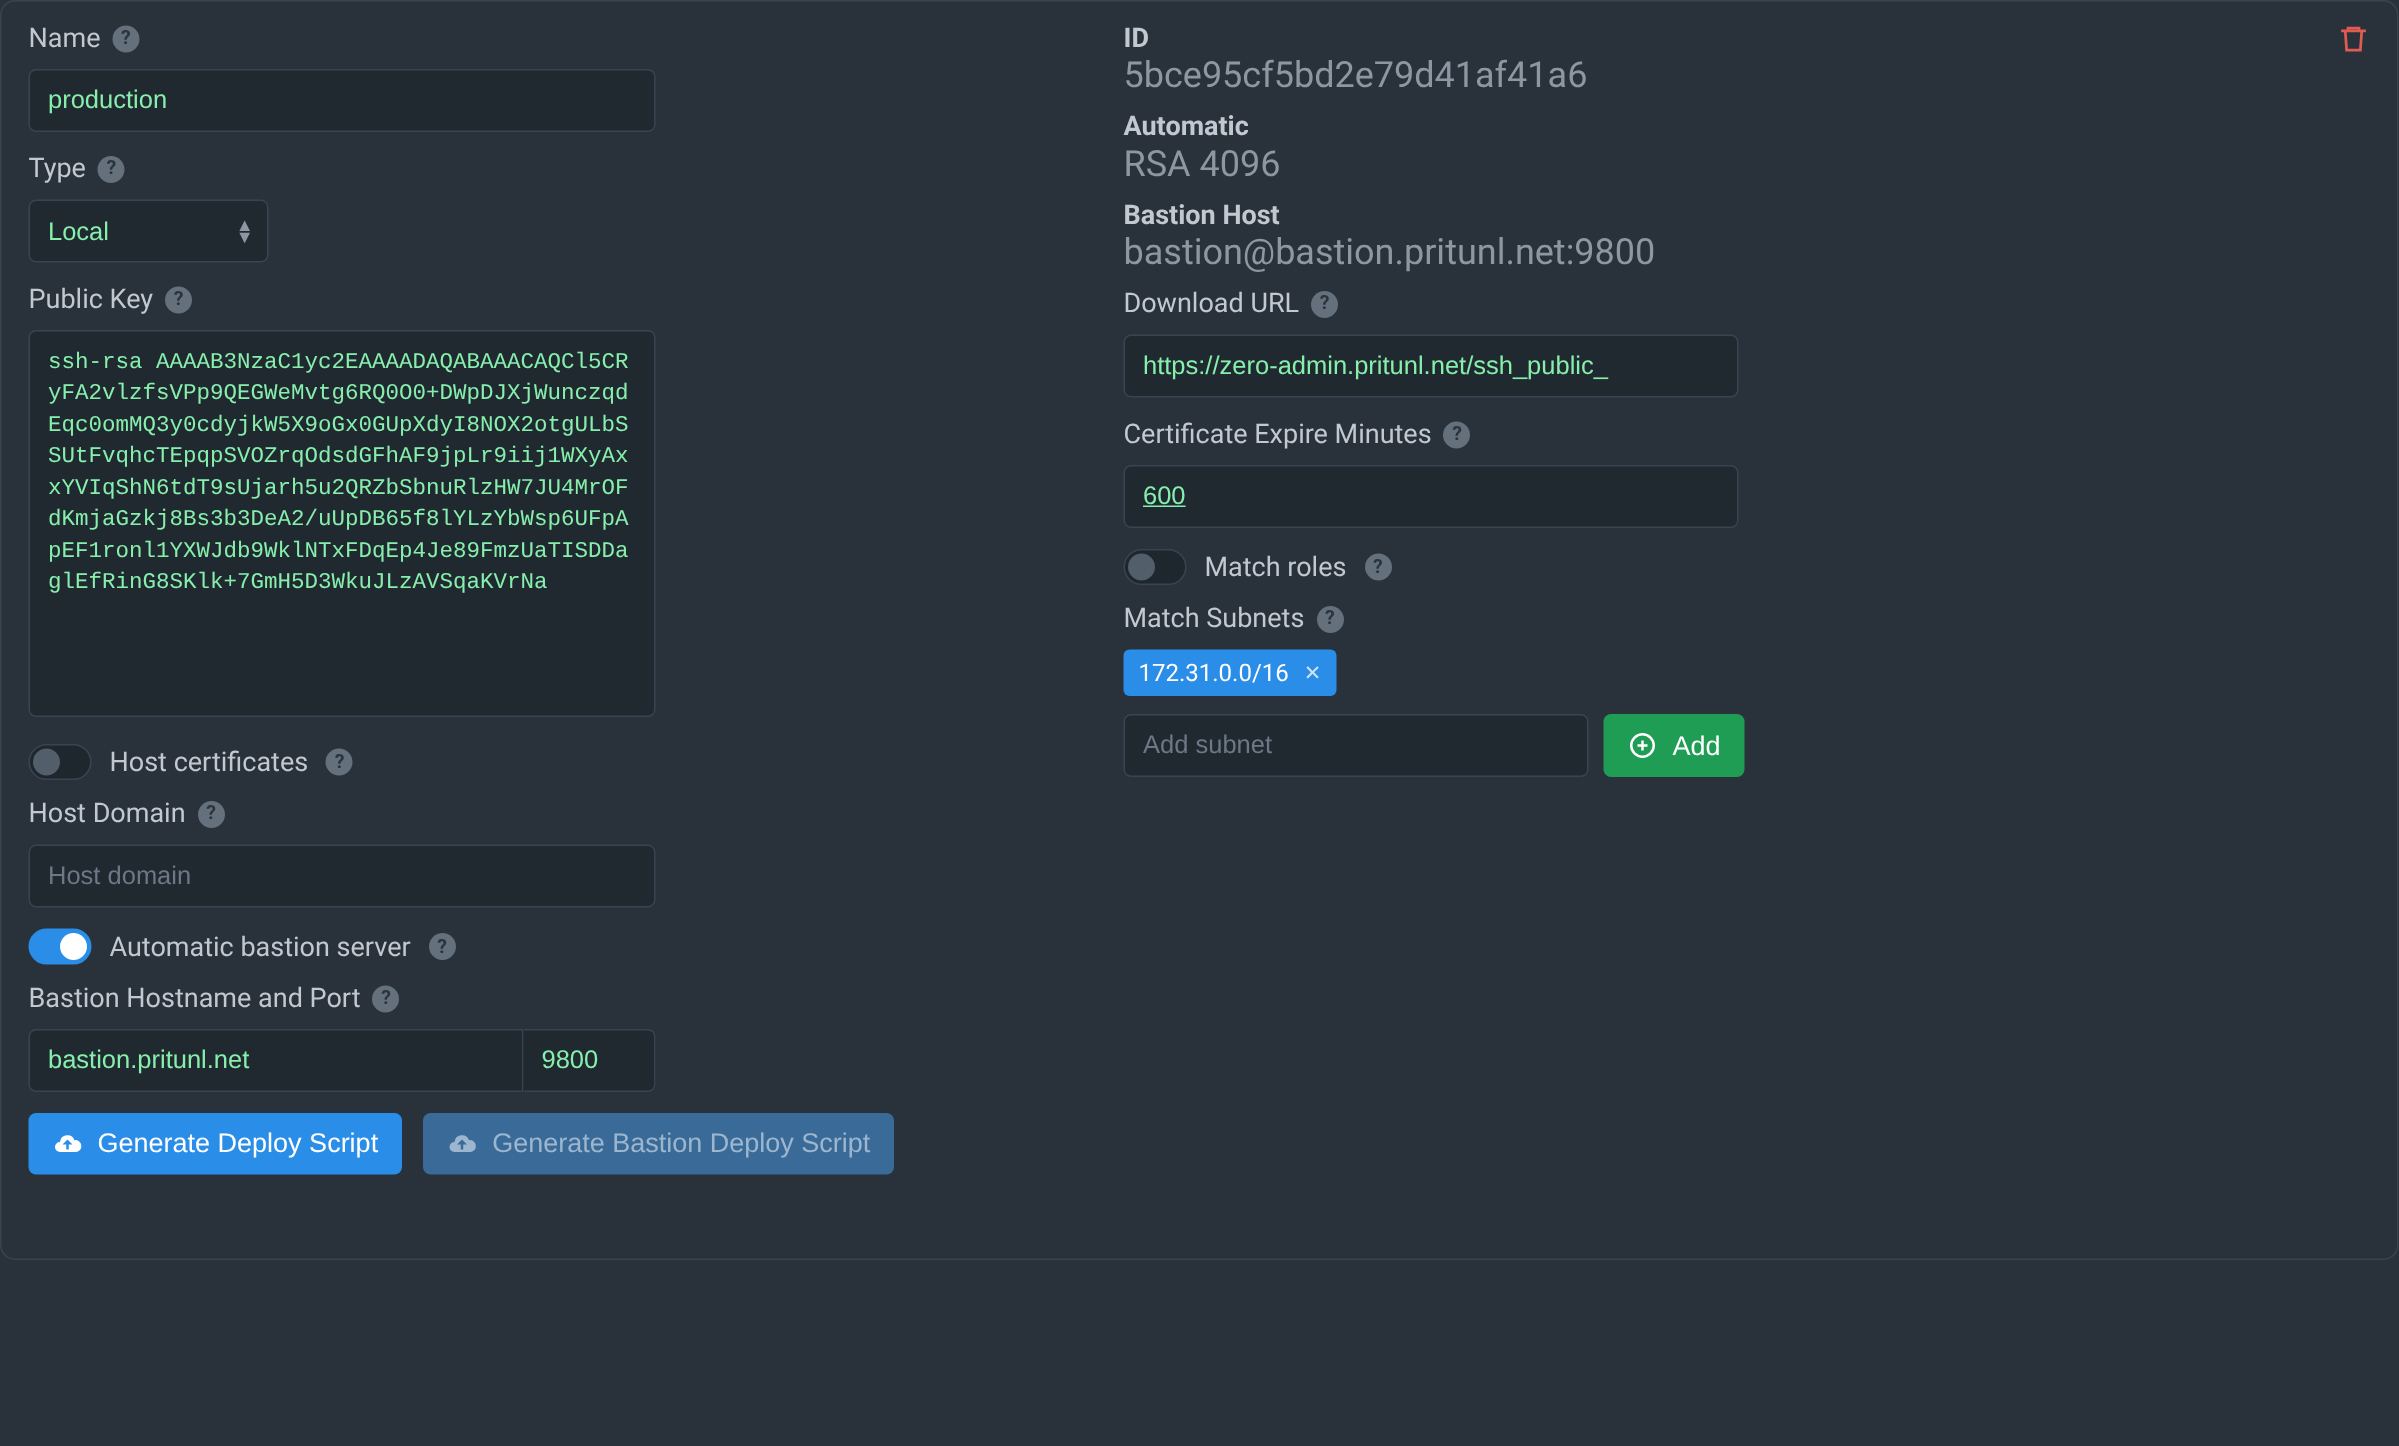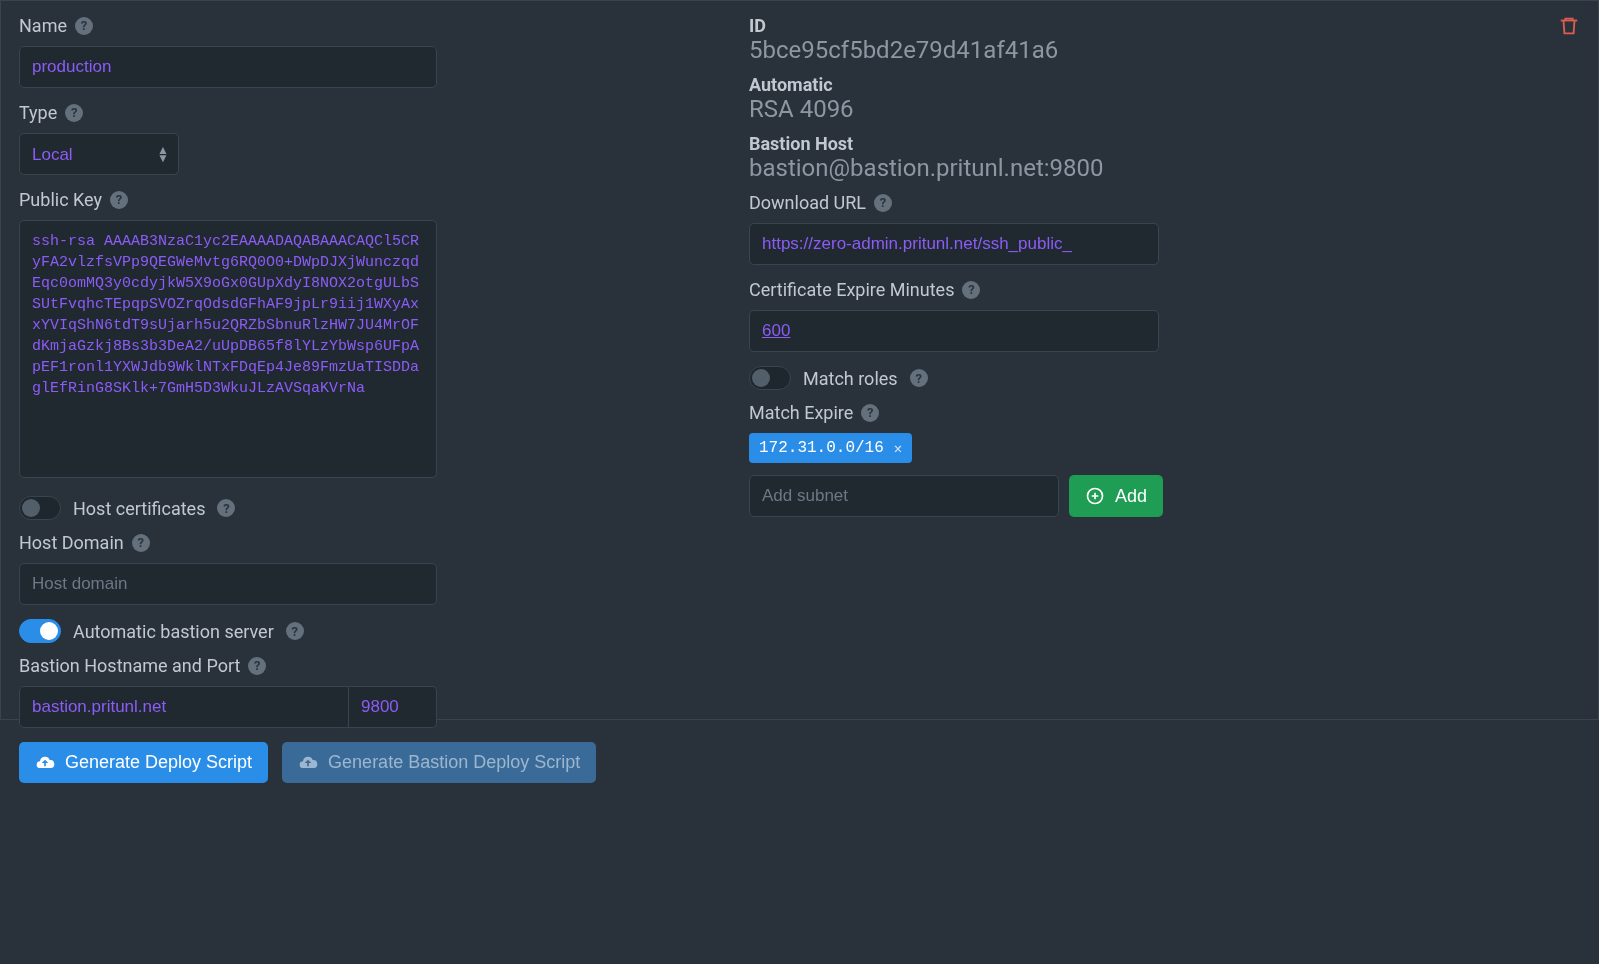--- a/index.html
+++ b/index.html
@@ -6,25 +6,25 @@
   html, body { width: 100%; height: 100%; }
   body {
     background: #29323b;
     font-family: -apple-system, BlinkMacSystemFont, "Segoe UI", Roboto, Helvetica, Arial, sans-serif;
     color: #c2c8cf;
     font-size: 16px;
     overflow: hidden;
   }
   .panel {
     width: 1599px;
-    height: 720px;
+    height: 840px;
     background: #29323b;
     padding: 0;
     position: relative;
-    border-radius: 0;
+    border-radius: 10px;
     border: 1px solid #3a4450;
   }
   .cols {
     display: flex;
     gap: 40px;
     padding: 14px 18px 18px 18px;
   }
   .col { flex: 1; }
   .col-left { max-width: 690px; }
   .col-right { flex: 1; }
@@ -45,21 +45,21 @@
     display: inline-flex;
     align-items: center;
     justify-content: center;
     font-size: 13px;
     font-weight: 700;
     line-height: 1;
   }
   .input-text, .input-select, .input-textarea {
     background: #202830;
     border: 1px solid #3a4450;
-    color: #8b5cf6;
+    color: #86efac;
     border-radius: 5px;
     padding: 10px 12px;
     font-size: 17px;
     outline: none;
   }
   .input-text { width: 418px; height: 42px; }
   .input-text::placeholder { color: #6c7885; }
   .select-wrap {
     position: relative;
     width: 160px;
@@ -146,21 +146,21 @@
   .kv { margin-bottom: 10px; }
   .kv .k { color: #c2c8cf; font-size: 18px; font-weight: bold; }
   .kv .v { color: #8d97a2; font-size: 24px; }
   .del-icon {
     position: absolute;
     top: 14px; right: 18px;
     color: #e05b52;
     cursor: pointer;
     width: 22px; height: 22px;
   }
-  .tag-row { display:flex; gap:8px; flex-wrap:wrap; margin-bottom: 12px; font-family: Liberation Mono, monospace; }
+  .tag-row { display:flex; gap:8px; flex-wrap:wrap; margin-bottom: 12px; }
   .tag {
     background: #2a8de8;
     color: #fff;
     padding: 6px 10px;
     border-radius: 4px;
     font-size: 16px;
     display: inline-flex; align-items:center; gap:10px;
   }
   .tag .x { color: #cde2f7; cursor: pointer; font-size: 14px; }
   .add-row { display: flex; gap: 10px; }
@@ -305,21 +305,21 @@
       <div class="toggle-row">
         <div class="toggle">
           <div class="knob"></div>
         </div>
         <span class="toggle-label">Match roles</span>
         <span class="help-icon">?</span>
       </div>
 
       <div class="field">
         <div class="label-row">
-          <span>Match Expire</span>
+          <span>Match Subnets</span>
           <span class="help-icon">?</span>
         </div>
         <div class="tag-row">
           <span class="tag">
             <span>172.31.0.0/16</span>
             <span class="x">✕</span>
           </span>
         </div>
         <div class="add-row">
           <input class="input-text add-input" placeholder="Add subnet" style="">

